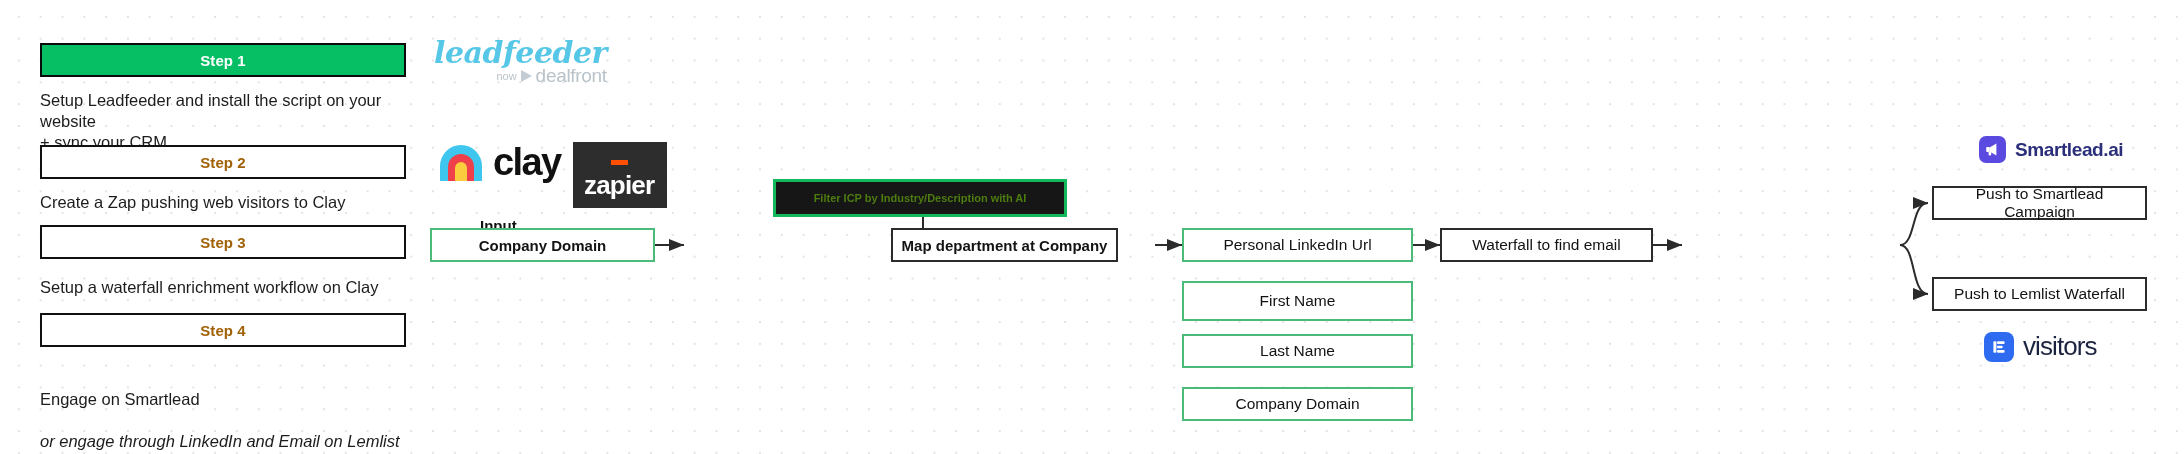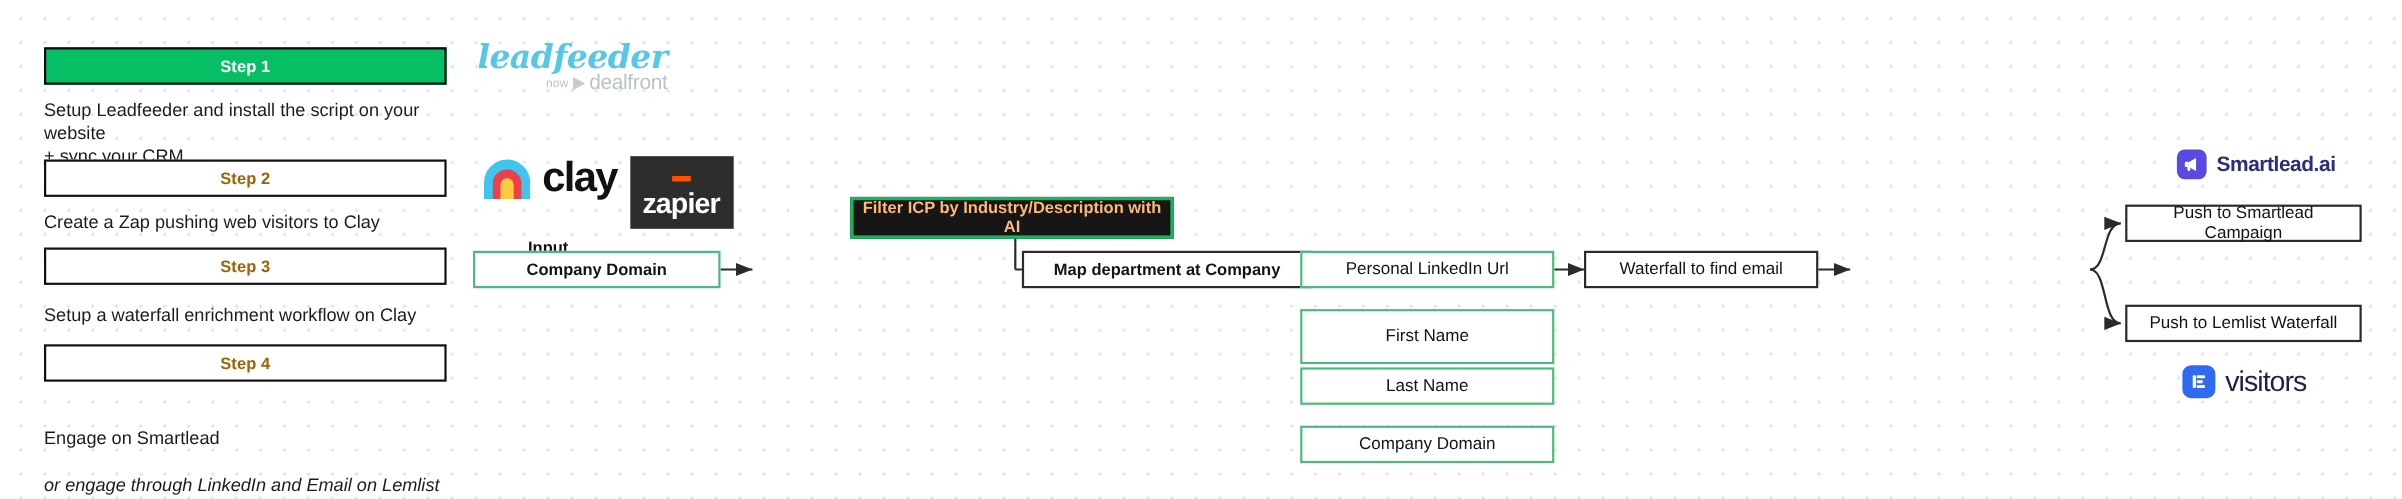--- a/index.html
+++ b/index.html
@@ -61,23 +61,23 @@
     text-align: center;
     font-size: 15.5px;
     color: #131313;
     padding: 0 6px;
   }
   .node.green { border-color: #4cba78; }
   .node.bold { font-weight: bold; font-size: 15px; }
   .node.dark {
     background: #161616;
     border: 3px solid #14b85c;
-    color: #fdba74;
-    font-weight: bold;
-    font-size: 15px;
+    color: #4d7c0f;
+    font-weight: bold;
+    font-size: 11px;
   }
 
   .caption {
     position: absolute;
     font-size: 15px;
     font-weight: bold;
     color: #111111;
   }
 
   
@@ -255,24 +255,24 @@
     <span class="lemlist-word">visitors</span>
   </div>
 
   <div class="caption" style="left:480px; top:202px;margin-top:15px;">Input</div>
 
   <div class="node dark" style="left:773px; top:179px; width:294px; height:38px;">Filter ICP by Industry/Description with AI</div>
 
   <div class="node green bold" style="left:430px; top:228px; width:225px; height:34px;">Company Domain</div>
 
 
-  <div class="node bold" style="left:929px; top:228px; width:264px; height:34px;">Map department at Company</div>
+  <div class="node bold" style="left:891px; top:228px; width:227px; height:34px;">Map department at Company</div>
 
   <div class="node green" style="left:1182px; top:228px; width:231px; height:34px;">Personal LinkedIn Url</div>
-  <div class="node green" style="left:1182px; top:281px; width:231px; height:50px;">First Name</div>
+  <div class="node green" style="left:1182px; top:281px; width:231px; height:40px;">First Name</div>
   <div class="node green" style="left:1182px; top:334px; width:231px; height:34px;">Last Name</div>
   <div class="node green" style="left:1182px; top:387px; width:231px; height:34px;">Company Domain</div>
 
   <div class="node" style="left:1440px; top:228px; width:213px; height:34px;">Waterfall to find email</div>
 
 
   <div class="node" style="left:1932px; top:186px; width:215px; height:34px;">Push to Smartlead Campaign</div>
 
   <div class="node" style="left:1932px; top:277px; width:215px; height:34px;">Push to Lemlist Waterfall</div>
 

